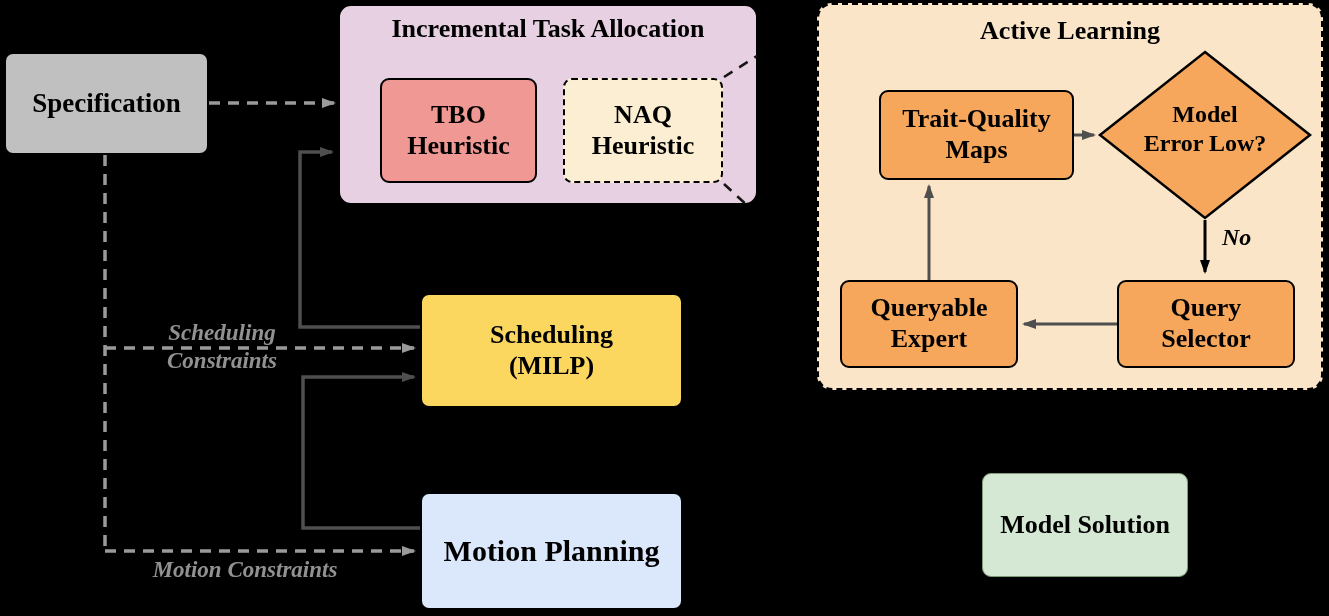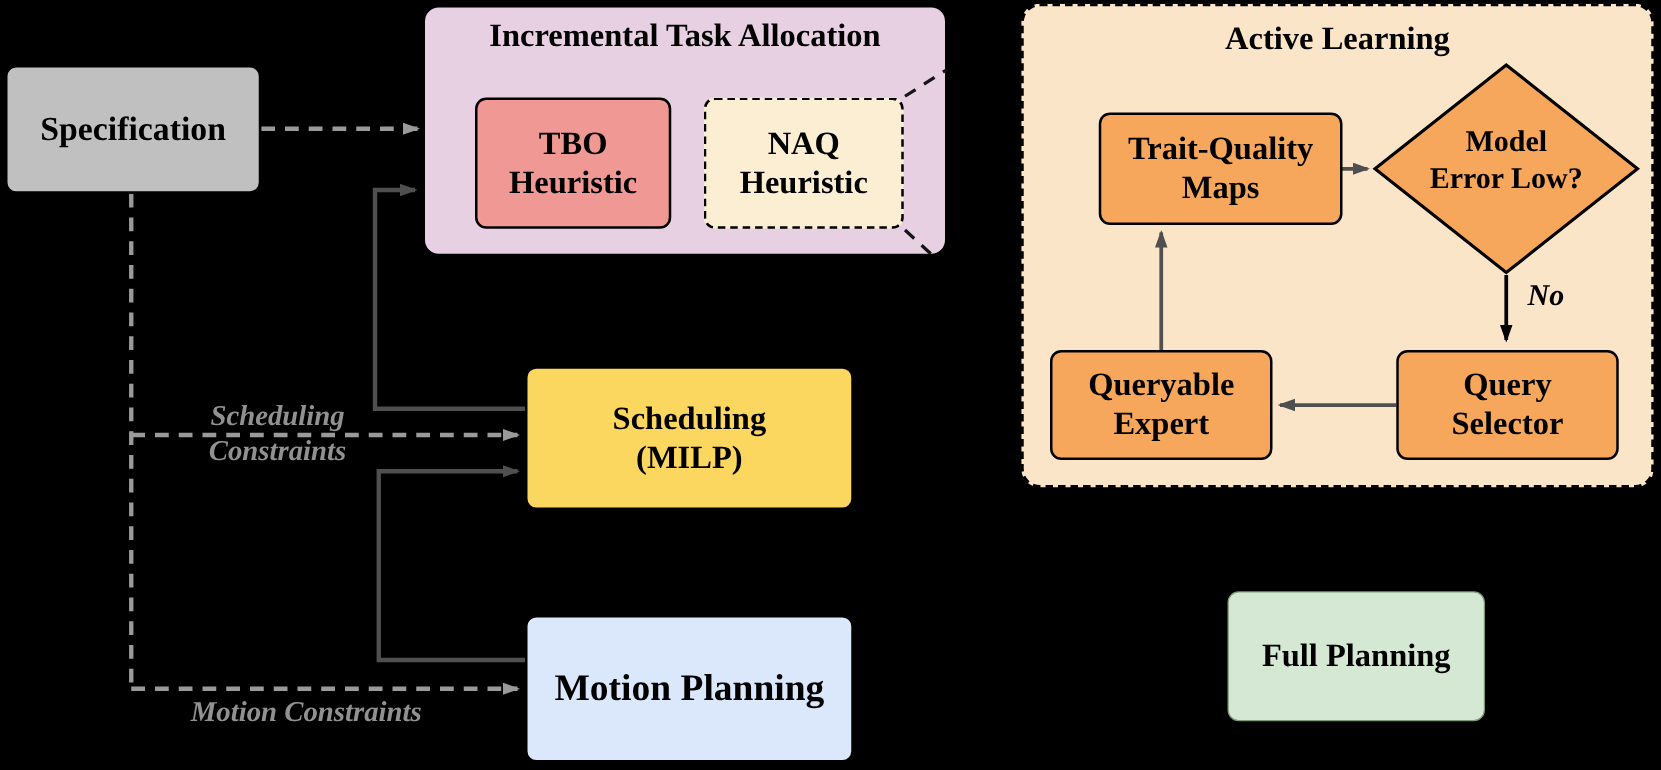--- a/index.html
+++ b/index.html
@@ -154,21 +154,21 @@
     <div>Query</div>
     <div>Selector</div>
   </div>
 
   <div class="node qexp">
     <div>Queryable</div>
     <div>Expert</div>
   </div>
 
   <div class="node fullsol">
-    <div>Full Planning</div>
+    <div>Model Solution</div>
   </div>
 
   <div class="lbl constraint sched-constraint">
     <div>Scheduling</div>
     <div>Constraints</div>
   </div>
 
   <div class="lbl constraint motion-constraint">Motion Constraints</div>
 
   <div class="lbl no-label">No</div>

